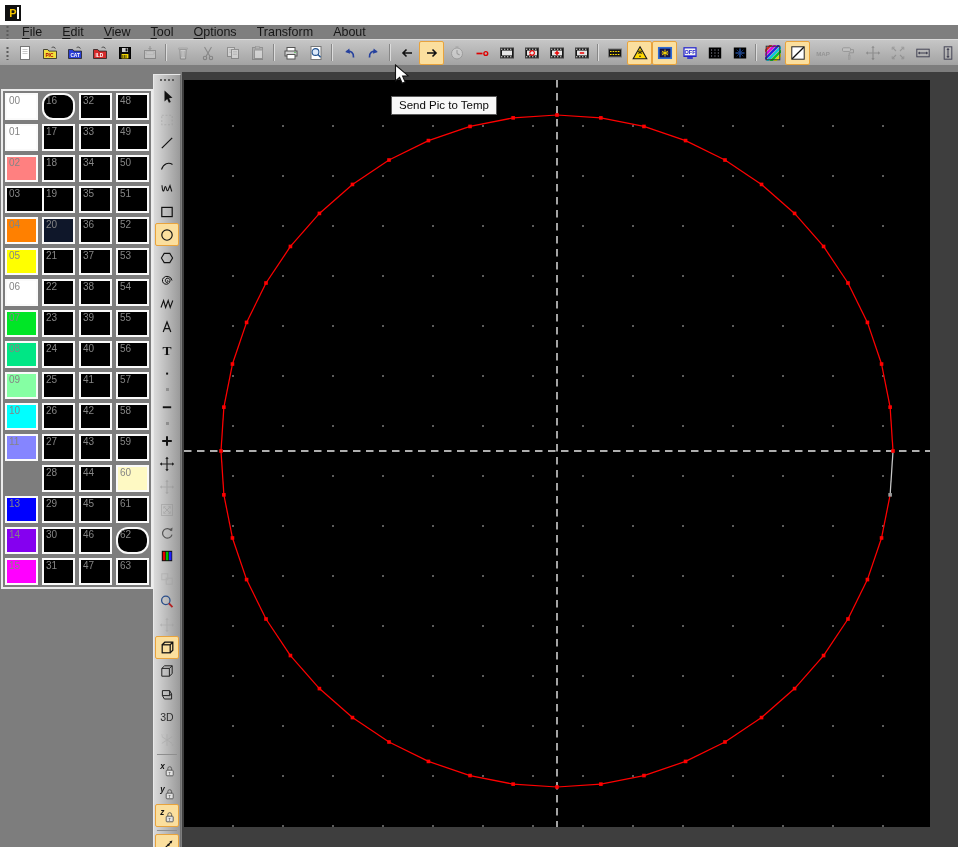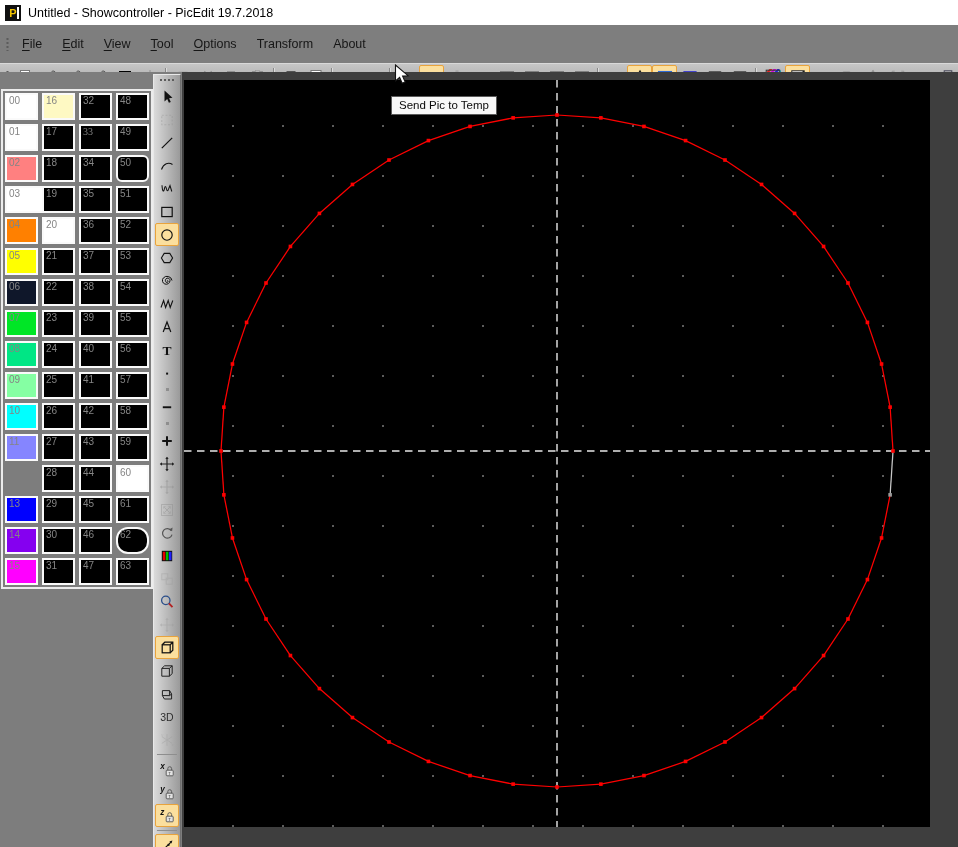--- a/index.html
+++ b/index.html
@@ -5,21 +5,21 @@
   html,body{margin:0;padding:0;background:#555;}
   #window{position:relative;width:958px;height:847px;overflow:hidden;background:#7d7d7d;
           font-family:"Liberation Sans",sans-serif;-webkit-user-select:none;}
   
   .titlebar{height:25px;background:#ffffff;display:flex;align-items:center;gap:7px;padding-left:5px;
             font-size:12.5px;color:#000;}
   .appicon{width:16px;height:16px;background:#101010;color:#f2c400;font-weight:bold;font-size:11px;
            display:flex;align-items:center;justify-content:center;position:relative;flex:0 0 auto;}
   .appicon::after{content:"";position:absolute;right:2px;top:2px;bottom:2px;width:2.5px;background:#fff;}
   
-  .menubar{height:38px;background:#7e7e7e;display:flex;align-items:center;font-size:12.5px;color:#161616;
+  .menubar{height:14px;background:#7e7e7e;display:flex;align-items:center;font-size:12.5px;color:#161616;
            padding-left:3px;}
   .menu-item{padding:2px 10px;}
   .menu-item u{text-decoration:underline;text-underline-offset:2px;}
   .vgrip{width:5px;height:14px;margin:0 2px;flex:0 0 auto;
     background-image:radial-gradient(circle,#5c5c5c 1px,rgba(0,0,0,0) 1.25px);background-size:5px 4px;}
   
   .toolbar{height:25px;background:linear-gradient(#c6c6c6,#a3a3a3);display:flex;align-items:center;
            padding-left:3px;overflow:hidden;border-top:1px solid #d9d9d9;}
   .tbtn{width:23px;height:22px;display:flex;align-items:center;justify-content:center;
         border:1px solid transparent;border-radius:2px;flex:0 0 auto;}
@@ -55,21 +55,20 @@
            white-space:nowrap;}
   .cursor{position:absolute;left:394px;top:64px;z-index:50;pointer-events:none;}
 </style>
 </head>
 <body>
 
 <div id="window">
 
   <div class="titlebar">
     <div class="appicon">P</div>
-    <div>Untitled - Showcontroller  -  PicEdit 19.7.2018</div>
   </div>
 
   <div class="menubar">
     <div class="vgrip"></div>
     <span id="menu-items"><span class="menu-item"><u>F</u>ile</span><span class="menu-item"><u>E</u>dit</span><span class="menu-item"><u>V</u>iew</span><span class="menu-item"><u>T</u>ool</span><span class="menu-item"><u>O</u>ptions</span><span class="menu-item">Transform</span><span class="menu-item">About</span></span>
   </div>
 
   <div class="toolbar">
     <div class="vgrip"></div>
     <span id="toolbar-items" style="display:flex;align-items:center;">
@@ -642,90 +641,90 @@
           <rect x="662.1845356715713" y="537.2000000000002" width="3.6" height="3.6" fill="#ff0000"></rect>
           <rect x="681.6235229237925" y="497.78163327467007" width="3.6" height="3.6" fill="#ff0000"></rect>
           <rect x="695.7510776331269" y="456.1631991544472" width="3.6" height="3.6" fill="#ff0000"></rect>
           <rect x="704.3254734216003" y="413.05680058593737" width="3.6" height="3.6" fill="#9a9a9a"></rect>
         </svg>
     </div>
     <div class="palette" id="palette">
         <div class="pcell" style="background: rgb(255, 255, 255);">
           <span>00</span>
         </div>
-        <div class="pcell" style="background: #fef9c3;">
+        <div class="pcell" style="background: #000000; border-radius: 11px;">
           <span>16</span>
         </div>
         <div class="pcell" style="background: rgb(0, 0, 0);">
           <span>32</span>
         </div>
         <div class="pcell" style="background: rgb(0, 0, 0);">
           <span>48</span>
         </div>
         <div class="pcell" style="background: rgb(255, 255, 255);">
           <span>01</span>
         </div>
         <div class="pcell" style="background: rgb(0, 0, 0); padding-left: 11px;">
           <span>17</span>
         </div>
-        <div class="pcell" style="background: rgb(0, 0, 0); font-family: Liberation Serif, serif;">
+        <div class="pcell" style="background: rgb(0, 0, 0);">
           <span>33</span>
         </div>
         <div class="pcell" style="background: rgb(0, 0, 0);">
           <span>49</span>
         </div>
         <div class="pcell" style="background: rgb(255, 128, 128);">
           <span>02</span>
         </div>
         <div class="pcell" style="background: rgb(0, 0, 0);">
           <span>18</span>
         </div>
         <div class="pcell" style="background: rgb(0, 0, 0);">
           <span>34</span>
         </div>
-        <div class="pcell" style="background: rgb(0, 0, 0); border-radius: 6px;">
+        <div class="pcell" style="background: rgb(0, 0, 0);">
           <span>50</span>
         </div>
-        <div class="pcell" style="background: #ffffff; padding-left: 41px;">
+        <div class="pcell" style="background: #000000; padding-left: 41px;">
           <span>03</span>
         </div>
         <div class="pcell" style="background: rgb(0, 0, 0);">
           <span>19</span>
         </div>
         <div class="pcell" style="background: rgb(0, 0, 0);">
           <span>35</span>
         </div>
         <div class="pcell" style="background: rgb(0, 0, 0);">
           <span>51</span>
         </div>
         <div class="pcell" style="background: rgb(255, 128, 0);">
           <span>04</span>
         </div>
-        <div class="pcell" style="background: #ffffff;">
+        <div class="pcell" style="background: #0f172a;">
           <span>20</span>
         </div>
         <div class="pcell" style="background: rgb(0, 0, 0);">
           <span>36</span>
         </div>
         <div class="pcell" style="background: rgb(0, 0, 0);">
           <span>52</span>
         </div>
         <div class="pcell" style="background: rgb(255, 255, 0);">
           <span>05</span>
         </div>
         <div class="pcell" style="background: rgb(0, 0, 0);">
           <span>21</span>
         </div>
         <div class="pcell" style="background: rgb(0, 0, 0);">
           <span>37</span>
         </div>
         <div class="pcell" style="background: rgb(0, 0, 0);">
           <span>53</span>
         </div>
-        <div class="pcell" style="background: #0f172a;">
+        <div class="pcell" style="background: #ffffff;">
           <span>06</span>
         </div>
         <div class="pcell" style="background: rgb(0, 0, 0);">
           <span>22</span>
         </div>
         <div class="pcell" style="background: rgb(0, 0, 0);">
           <span>38</span>
         </div>
         <div class="pcell" style="background: rgb(0, 0, 0);">
           <span>54</span>
@@ -792,21 +791,21 @@
         </div>
         <div class="pcell" style="background: rgb(0, 133, 255); margin-top: 40px;">
           <span>12</span>
         </div>
         <div class="pcell" style="background: rgb(0, 0, 0);">
           <span>28</span>
         </div>
         <div class="pcell" style="background: rgb(0, 0, 0);">
           <span>44</span>
         </div>
-        <div class="pcell" style="background: #ffffff; text-align: right;">
+        <div class="pcell" style="background: #fef9c3; text-align: right;">
           <span>60</span>
         </div>
         <div class="pcell" style="background: rgb(0, 0, 255); text-decoration: underline;">
           <span>13</span>
         </div>
         <div class="pcell" style="background: rgb(0, 0, 0);">
           <span>29</span>
         </div>
         <div class="pcell" style="background: rgb(0, 0, 0);">
           <span>45</span>

